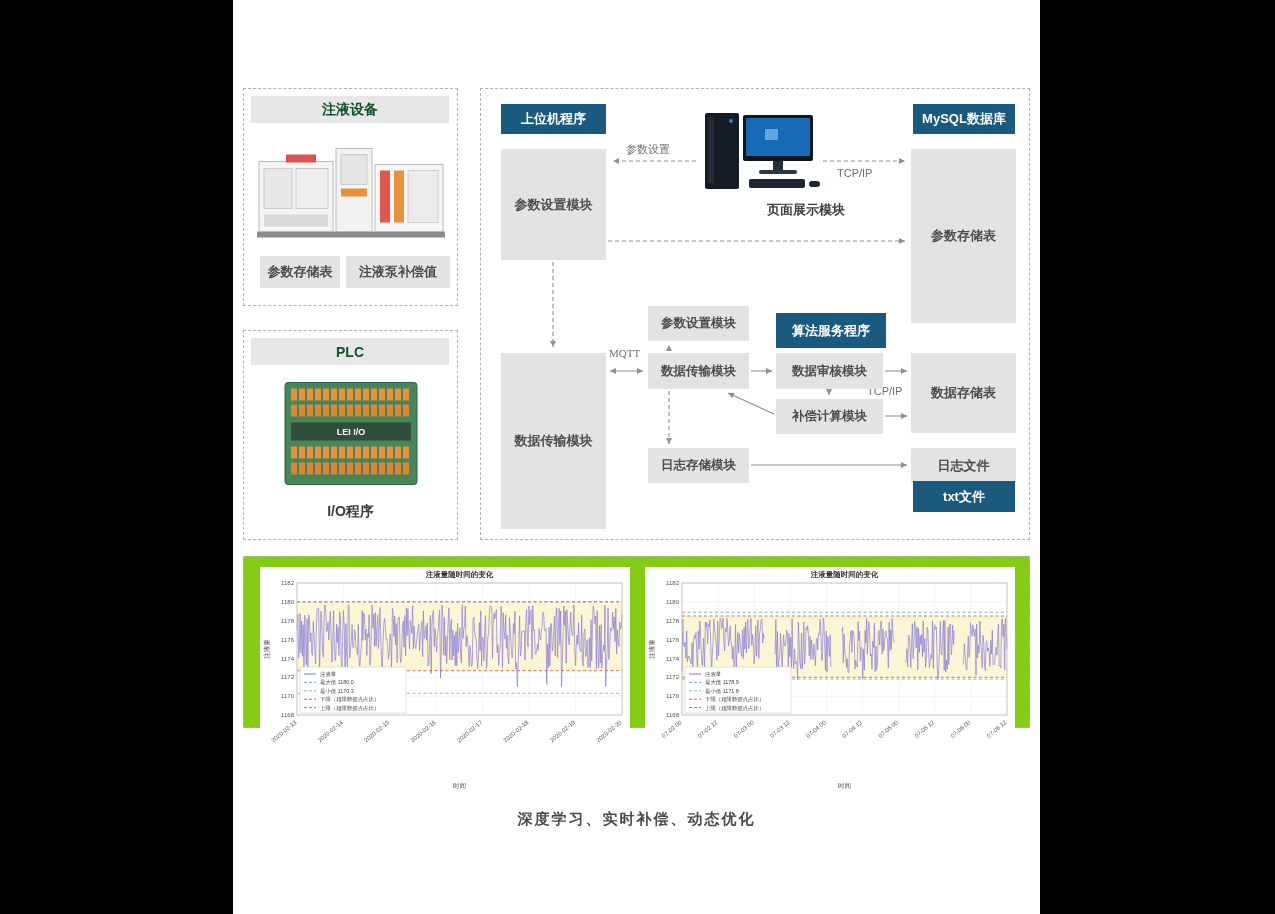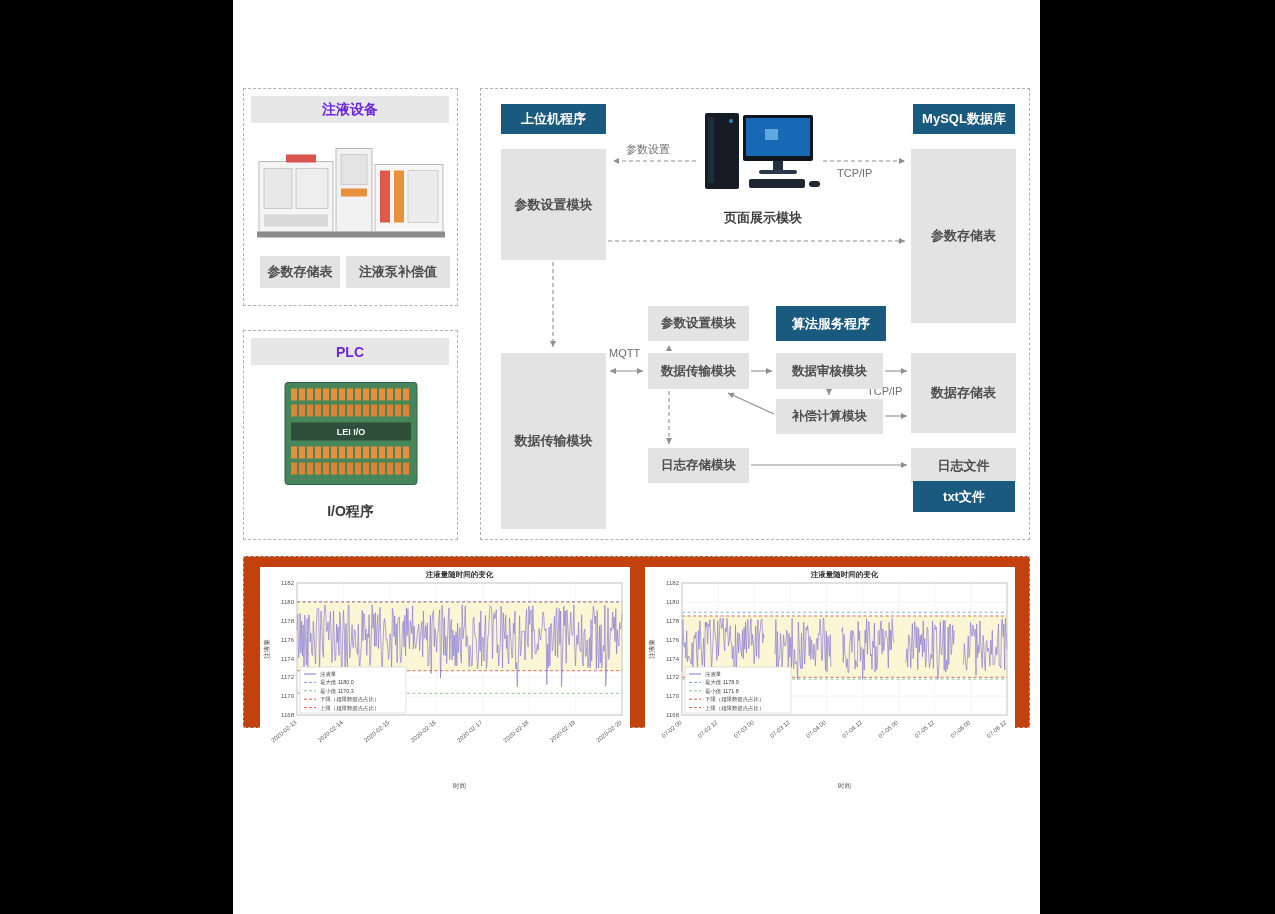--- a/index.html
+++ b/index.html
@@ -3,38 +3,38 @@
 <meta charset="utf-8">
 <style>
   html,body{margin:0;padding:0;background:#000;}
   *{box-sizing:border-box;font-family:"Liberation Sans",sans-serif;}
   .stage{position:relative;width:1275px;height:914px;background:#000;margin:0 auto;overflow:hidden;}
   .content{position:absolute;left:233px;top:0;width:807px;height:914px;background:#ffffff;}
   .abs{position:absolute;}
   
   .panel{position:absolute;border:1.5px dashed #b3b3b3;background:#fff;}
   .panel-header{position:absolute;left:7px;right:8px;top:7px;height:27px;background:#e7e7e7;
-    display:flex;align-items:center;justify-content:center;font-size:14px;font-weight:bold;color:#6d28d9;}
+    display:flex;align-items:center;justify-content:center;font-size:14px;font-weight:bold;color:#14532d;}
   .chip{position:absolute;background:var(--box-gray);display:flex;align-items:center;justify-content:center;
     font-size:13px;font-weight:bold;color:var(--box-text);}
   .plc-caption{position:absolute;left:0;right:0;text-align:center;font-size:14px;font-weight:bold;color:#3c3c3c;}
   
   .arch{position:absolute;left:247px;top:88px;width:550px;height:452px;border:1.5px dashed #b3b3b3;background:#fff;}
   .arrows{position:absolute;left:0;top:0;pointer-events:none;}
   .arrow-line{stroke:var(--arrow-gray);stroke-width:1.1;fill:none;}
   .arrow-line.dashed{stroke-dasharray:4,3;}
   .arrow-head{fill:var(--arrow-gray);}
   .badge{position:absolute;background:var(--badge-blue);color:#ffffff;display:flex;align-items:center;justify-content:center;
     font-size:13px;font-weight:bold;}
   .gbox{position:absolute;background:var(--box-gray);color:var(--box-text);display:flex;align-items:center;justify-content:center;
     font-size:12.5px;font-weight:bold;text-align:center;}
   .slabel{position:absolute;font-size:11px;color:#6f6f6f;white-space:nowrap;}
-  .blabel{position:absolute;font-size:13px;font-weight:bold;color:#3c3c3c;text-align:center;margin-top:8px;}
+  .blabel{position:absolute;font-size:13px;font-weight:bold;color:#3c3c3c;text-align:right;}
   
-  .charts-panel{position:absolute;left:10px;top:556px;width:787px;height:172px;border:1.5px dashed #b3b3b3;background:#c2410c;}
+  .charts-panel{position:absolute;left:10px;top:556px;width:787px;height:172px;border:1.5px dashed #b3b3b3;background:#84cc16;}
   .chart{position:absolute;top:10px;background:#fff;}
   .caption{position:absolute;left:0;right:0;top:810px;text-align:center;font-size:15px;font-weight:bold;
     color:#4a4a4a;letter-spacing:2px;}
 </style>
 </head>
 <body>
 
 <div class="stage">
   <div class="content">
 
@@ -110,29 +110,29 @@
         <rect x="62" y="20" width="13" height="11" fill="#6db3e8" opacity="0.85"></rect>
         <rect x="70" y="52" width="10" height="9" fill="#22303f"></rect>
         <rect x="56" y="61" width="38" height="4" rx="2" fill="#2a3947"></rect>
         <rect x="46" y="70" width="56" height="9" rx="2" fill="#1d2631"></rect>
         <rect x="106" y="72" width="11" height="6" rx="3" fill="#1d2631"></rect>
       </svg>
       <div class="blabel" style="left:200px;top:112px;width:164px;">页面展示模块</div>
 
       <div class="slabel" style="left:145px;top:53px;">参数设置</div>
       <div class="slabel" style="left:356px;top:78px;">TCP/IP</div>
-      <div class="slabel" style="left:128px;top:258px;">MQTT</div>
+      <div class="slabel" style="left:128px;top:258px;font-family:Liberation Serif, serif;">MQTT</div>
       <div class="slabel" style="left:386px;top:296px;">TCP/IP</div>
 
       <div class="gbox" style="left:20px;top:60px;width:105px;height:111px;font-size:13px;">参数设置模块</div>
       <div class="gbox" style="left:430px;top:60px;width:105px;height:174px;font-size:13px;">参数存储表</div>
       <div class="gbox" style="left:20px;top:264px;width:105px;height:176px;font-size:13px;">数据传输模块</div>
 
       <div class="gbox" style="left:167px;top:217px;width:101px;height:35px;">参数设置模块</div>
-      <div class="badge" style="left:295px;top:217px;width:110px;height:35px;">算法服务程序</div>
+      <div class="badge" style="left:295px;top:224px;width:110px;height:35px;">算法服务程序</div>
       <div class="gbox" style="left:167px;top:264px;width:101px;height:36px;">数据传输模块</div>
       <div class="gbox" style="left:295px;top:264px;width:107px;height:36px;">数据审核模块</div>
       <div class="gbox" style="left:295px;top:310px;width:107px;height:35px;">补偿计算模块</div>
       <div class="gbox" style="left:167px;top:359px;width:101px;height:35px;text-align:right;">日志存储模块</div>
 
       <div class="gbox" style="left:430px;top:264px;width:105px;height:80px;font-size:13px;">数据存储表</div>
       <div class="gbox" style="left:430px;top:359px;width:105px;height:35px;font-size:13px;">日志文件</div>
       <div class="badge" style="left:432px;top:392px;width:102px;height:31px;">txt文件</div>
     </div>
 
@@ -252,14 +252,15 @@
           <text x="60" y="117.4" font-size="5.4" fill="#444444">最大值 1178.9</text>
           <line x1="44" y1="123.8" x2="56" y2="123.8" stroke="#86c386" stroke-width="1" stroke-dasharray="3,2"></line>
           <text x="60" y="125.8" font-size="5.4" fill="#444444">最小值 1171.8</text>
           <line x1="44" y1="132.2" x2="56" y2="132.2" stroke="#d95f52" stroke-width="1" stroke-dasharray="3,2"></line>
           <text x="60" y="134.2" font-size="5.4" fill="#444444">下限（超限数据点占比）</text>
           <line x1="44" y1="140.6" x2="56" y2="140.6" stroke="#d95f52" stroke-width="1" stroke-dasharray="3,2"></line>
           <text x="60" y="142.6" font-size="5.4" fill="#444444">上限（超限数据点占比）</text>
         </svg>
     </div>
 
+    <div class="caption">深度学习、实时补偿、动态优化</div>
   </div>
 </div>
 
 </body></html>

